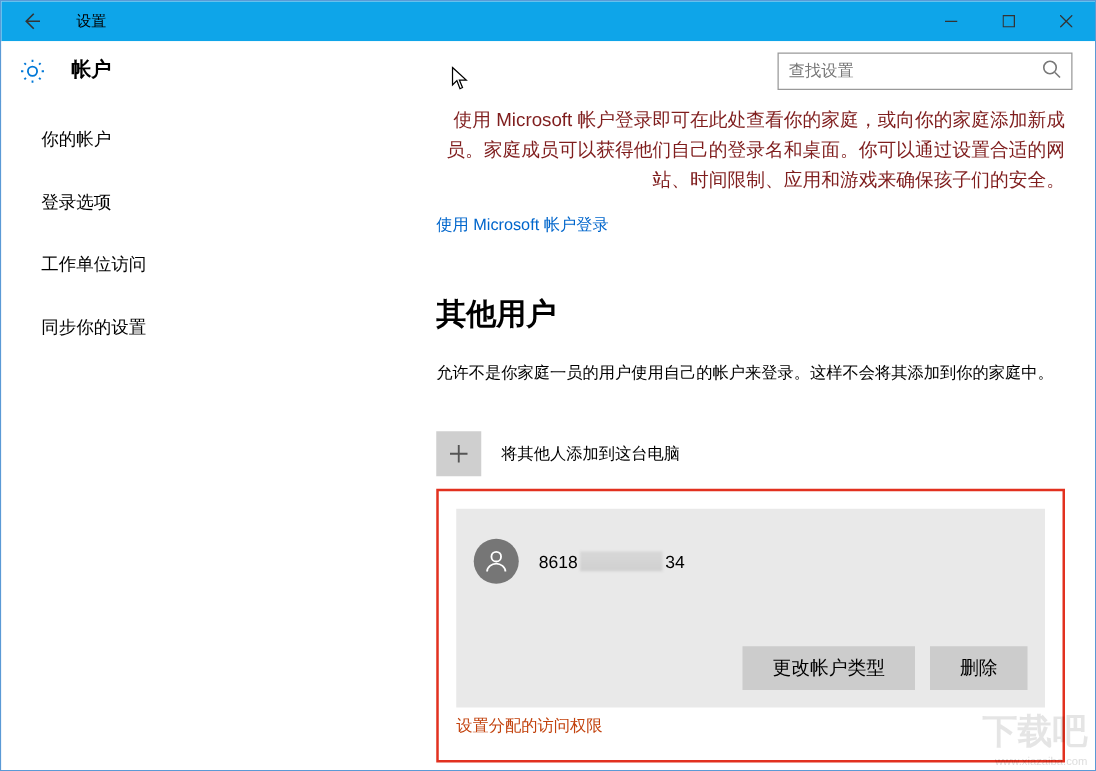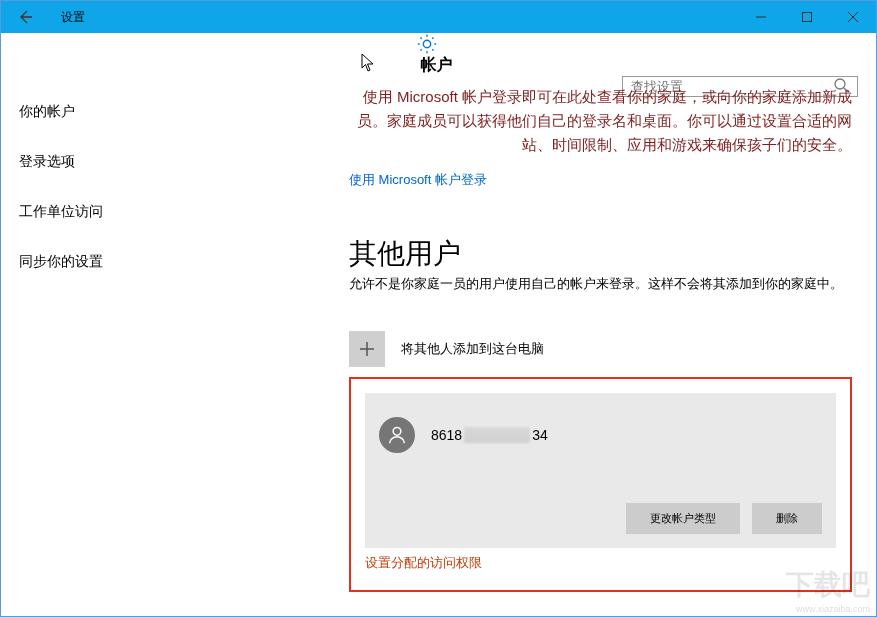--- a/index.html
+++ b/index.html
@@ -49,21 +49,20 @@
     }
 
     
     .header {
       height: 48px;
       background: #fff;
       display: flex;
       align-items: center;
       padding: 0 18px 0 14px;
       border-bottom: 1px solid transparent;
-      flex-direction: column;
     }
     .header .gear {
       color: #0078d7;
       margin-right: 20px;
       display: flex;
       align-items: center;
     }
     .header .section-title {
       font-size: 16px;
       font-weight: bold;
@@ -101,21 +100,21 @@
     
     .sidebar {
       width: 320px;
       background: #fff;
       padding-top: 6px;
     }
     .sidebar-item {
       height: 50px;
       display: flex;
       align-items: center;
-      padding-left: 18px;
+      padding-left: 32px;
       font-size: 14px;
       color: #000;
       cursor: default;
     }
     .sidebar-item.selected {
       background: #8fc5ef;
     }
 
     
     .main {
@@ -130,23 +129,24 @@
       margin-top: 4px;
       text-align: right;
     }
     .link {
       color: #0066cc;
       margin-top: 14px;
       display: inline-block;
       font-size: 13px;
     }
     .section-head {
-      font-size: 28px;
-      font-weight: 400;
+      font-size: 24px;
+      font-weight: 700;
       margin-top: 46px;
+      margin-bottom: 20px;
     }
     .desc {
       font-size: 13px;
       line-height: 1.7;
     }
 
     .add-row {
       display: flex;
       align-items: center;
       margin-top: 36px;
@@ -207,21 +207,21 @@
     .btn-row {
       display: flex;
       justify-content: flex-end;
       gap: 12px;
       margin-top: 50px;
     }
     .btn {
       background: #ccc;
       border: none;
       padding: 8px 24px;
-      font-size: 11px;
+      font-size: 15px;
       color: #000;
     }
     .link2 {
       color: #c2410c;
       margin-top: 6px;
       display: inline-block;
       font-size: 13px;
     }
 
     .watermark {

